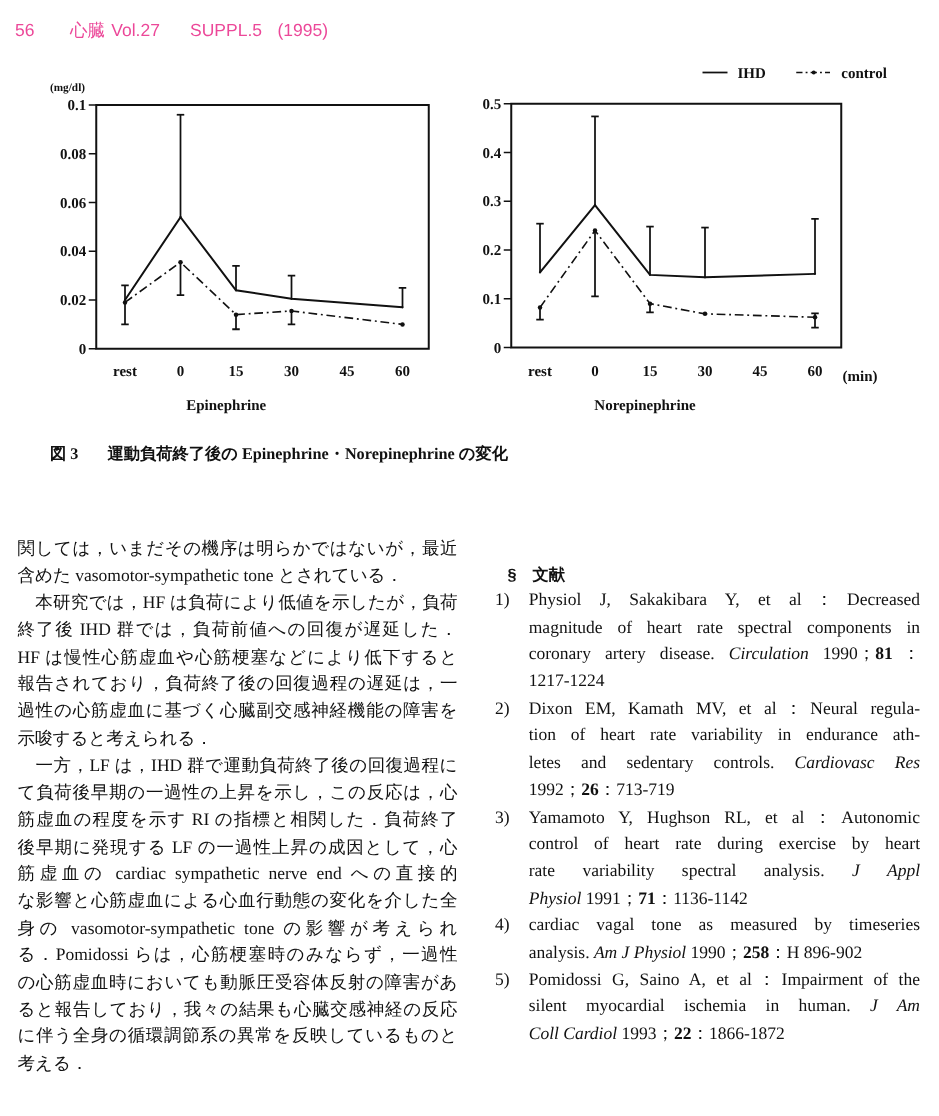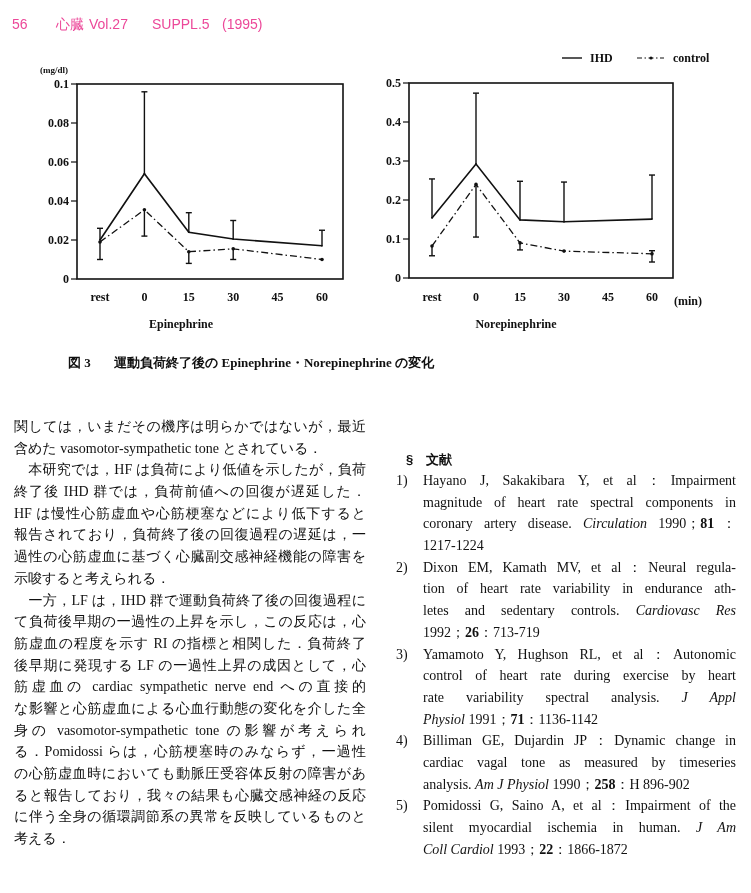--- a/index.html
+++ b/index.html
@@ -24,25 +24,25 @@
   #figure-svg text { font-family: "Liberation Serif", "DejaVu Serif", serif; font-weight: bold; fill: #111; }
   #figure-svg .tick { font-size: 12px; }
   #figure-svg .ctitle { font-size: 12px; }
   #figure-svg .unit { font-size: 9px; }
   #figure-svg .legend-text { font-size: 12px; }
 
   .caption {
     position: absolute; top: 354px; left: 40px; font-size: 13px; font-weight: bold;
     white-space: nowrap; line-height: 18px;
   }
-  .caption .cap-label { display: inline-block; width: 46px; margin-left: 28px; }
+  .caption .cap-label { display: inline-block; width: 46px; }
 
   
   .col-left {
-    position: absolute; left: 14px; top: 416px; width: 352px;
+    position: absolute; left: 14px; top: 429px; width: 352px;
     font-size: 14px;
   }
   .ln {
     height: 21.7px; line-height: 21.7px; overflow: hidden;
     text-align: justify; text-align-last: justify;
   }
   .para .ln:last-child { text-align-last: left; }
 
   
   .ref-head {
@@ -266,42 +266,41 @@
       <div class="ln">考える．</div>
     </div>
   </div>
 
 <div class="ref-head">
   <span class="sec-mark">§</span><span>文献</span>
 </div>
 <div class="col-right" id="col-right">
     <div class="ref">
       <span class="ref-num">1)</span>
-      <div class="ln"><span>Hayano J, Sakakibara Y, et al：Impairment</span></div>
+      <div class="ln"><span>Physiol J, Sakakibara Y, et al：Decreased</span></div>
       <div class="ln"><span>magnitude of heart rate spectral components in</span></div>
       <div class="ln"><span>coronary artery disease. </span><span class="it">Circulation</span><span> 1990；</span><span class="bd">81</span><span>：</span></div>
       <div class="ln"><span>1217-1224</span></div>
     </div>
     <div class="ref">
       <span class="ref-num">2)</span>
       <div class="ln"><span>Dixon EM, Kamath MV, et al：Neural regula-</span></div>
       <div class="ln"><span>tion of heart rate variability in endurance ath-</span></div>
       <div class="ln"><span>letes and sedentary controls. </span><span class="it">Cardiovasc Res</span></div>
       <div class="ln"><span>1992；</span><span class="bd">26</span><span>：713-719</span></div>
     </div>
     <div class="ref">
       <span class="ref-num">3)</span>
       <div class="ln"><span>Yamamoto Y, Hughson RL, et al：Autonomic</span></div>
       <div class="ln"><span>control of heart rate during exercise by heart</span></div>
       <div class="ln"><span>rate variability spectral analysis. </span><span class="it">J Appl</span></div>
       <div class="ln"><span class="it">Physiol</span><span> 1991；</span><span class="bd">71</span><span>：1136-1142</span></div>
     </div>
     <div class="ref">
       <span class="ref-num">4)</span>
-      <div class="ln"><span>Billiman GE, Dujardin JP：Dynamic change in</span></div>
       <div class="ln"><span>cardiac vagal tone as measured by timeseries</span></div>
       <div class="ln"><span>analysis. </span><span class="it">Am J Physiol</span><span> 1990；</span><span class="bd">258</span><span>：H 896-902</span></div>
     </div>
     <div class="ref">
       <span class="ref-num">5)</span>
       <div class="ln"><span>Pomidossi G, Saino A, et al：Impairment of the</span></div>
       <div class="ln"><span>silent myocardial ischemia in human. </span><span class="it">J Am</span></div>
       <div class="ln"><span class="it">Coll Cardiol</span><span> 1993；</span><span class="bd">22</span><span>：1866-1872</span></div>
     </div>
   </div>

